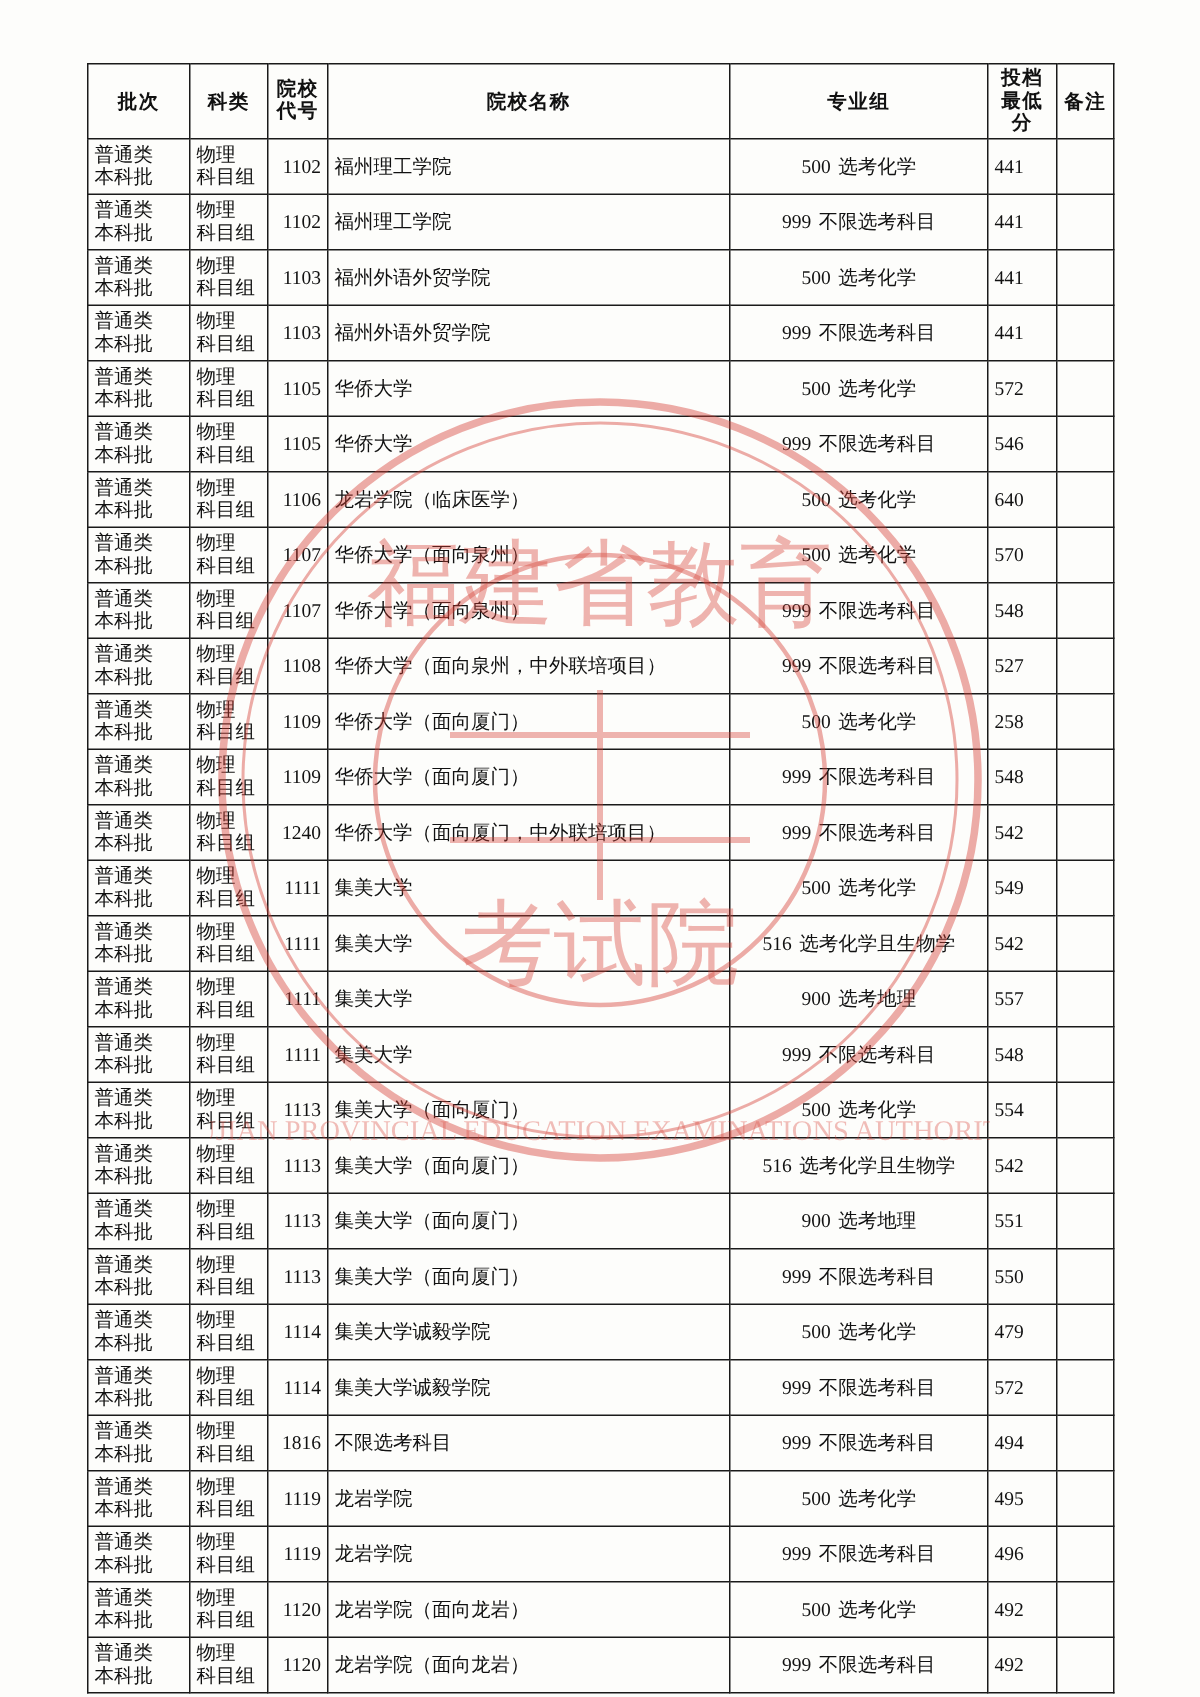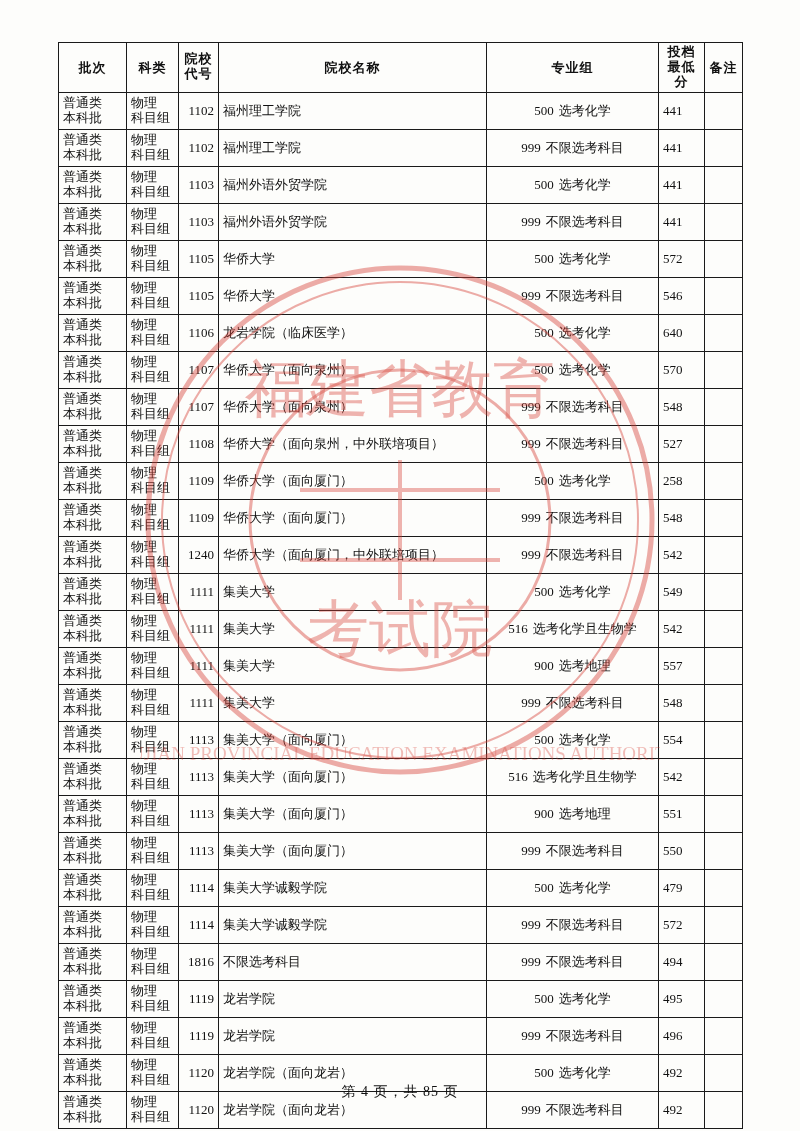--- a/index.html
+++ b/index.html
@@ -593,14 +593,13 @@
           </td>
           <td class="code">1120</td>
           <td class="name">龙岩学院（面向龙岩）</td>
           <td class="group"><span class="gnum">999</span><span>不限选考科目</span></td>
           <td class="score">492</td>
           <td class="remark"></td>
         </tr>
       </tbody>
   </table>
 
-  <div class="footer">第 4 页，共 85 页</div>
 </div>
 
 </body></html>

